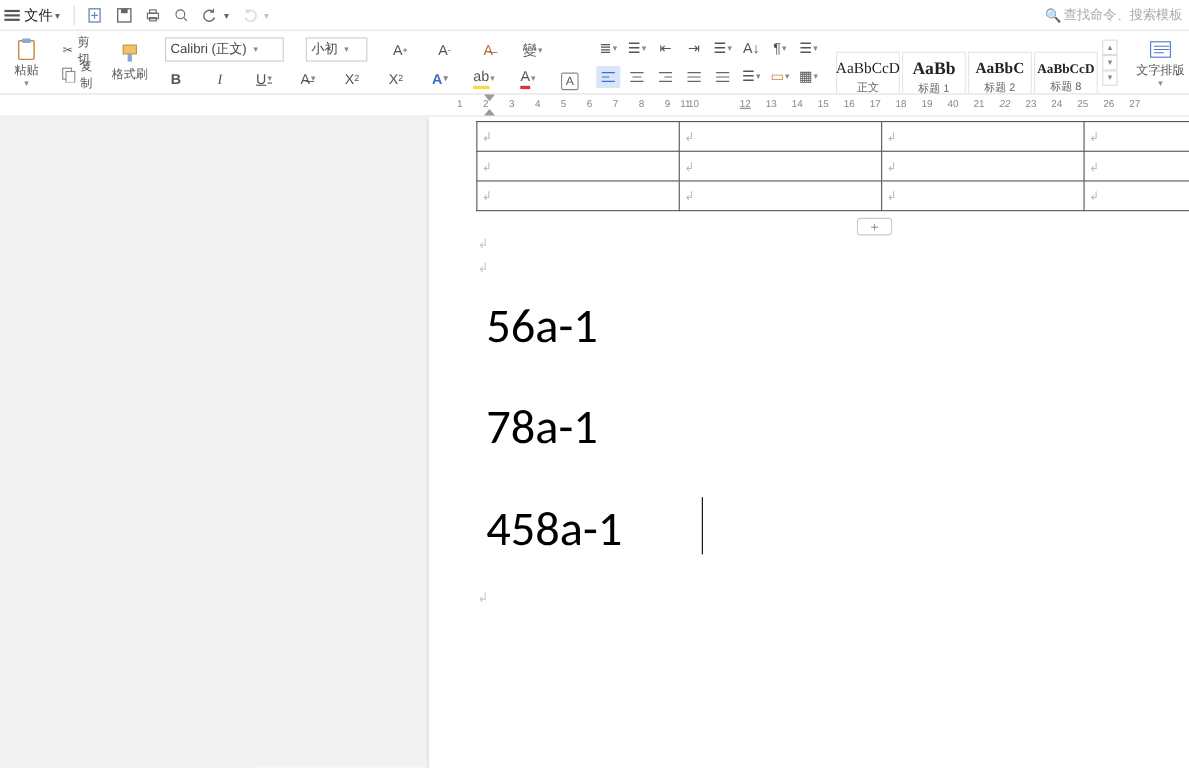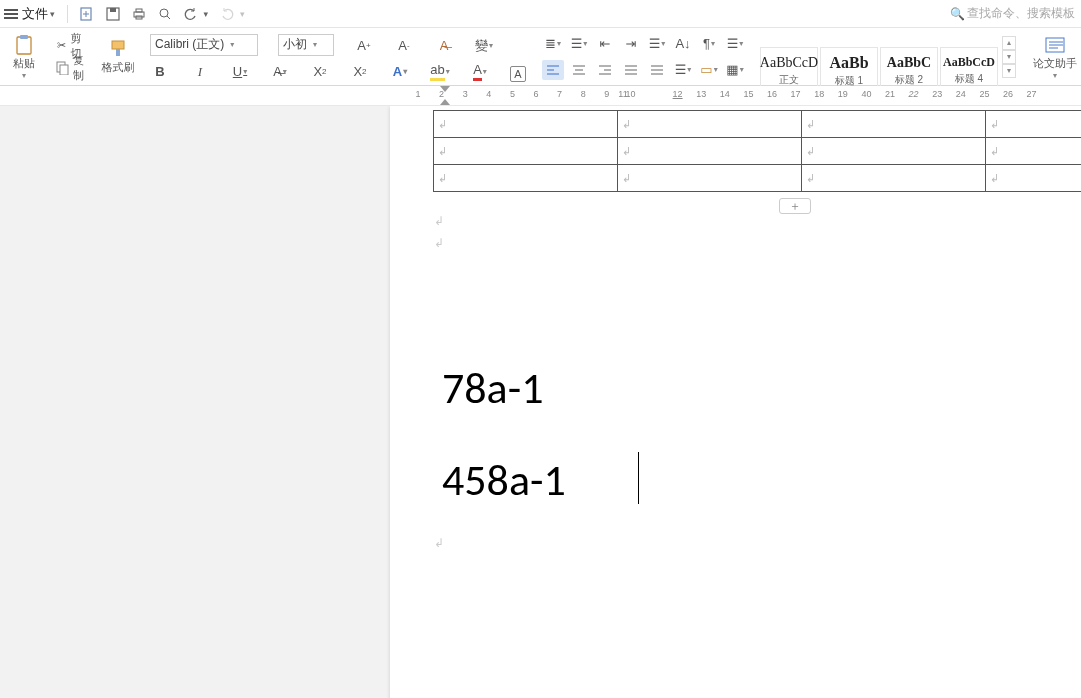--- a/index.html
+++ b/index.html
@@ -319,42 +319,42 @@
     <div class="stylecard bold ser w">
       <span class="prev">AaBb</span>
       <span>标题 1</span>
     </div>
     <div class="stylecard ser w">
       <span class="prev" style="font-weight:bold">AaBbC</span>
       <span>标题 2</span>
     </div>
     <div class="stylecard ser w">
       <span class="prev" style="font-weight:bold;font-size:12px">AaBbCcD</span>
-      <span>标题 4</span>
+      <span>标题 8</span>
     </div>
     <div class="nav">
       <div class="n">▴</div>
       <div class="n">▾</div>
       <div class="n">▾</div>
     </div>
   </div>
 
   <div class="vdiv"></div>
 
   <div class="group">
     <div class="bigbtn" style="width:50px">
       <span class="ico">
           <svg width="22" height="20">
             <rect x="2" y="3" width="18" height="14" fill="none" stroke="#4a79c7"></rect>
             <line x1="5" y1="7" x2="19" y2="7" stroke="#4a79c7"></line>
             <line x1="5" y1="10" x2="19" y2="10" stroke="#4a79c7"></line>
             <line x1="5" y1="13" x2="14" y2="13" stroke="#4a79c7"></line>
           </svg>
         </span>
-      <span>论文助手</span>
+      <span>文字排版</span>
       <span style="font-size:8px;color:#888;">▾</span>
     </div>
   </div>
 </div>
 
 <div class="ruler" id="ruler">
   <div class="ind" style="left:440px"></div>
   <div class="ind2" style="left:440px"></div>
 <span class="num" style="left: 418px;">1</span>
     <span class="num" style="left: 441.6px;">2</span>
@@ -408,20 +408,21 @@
             <td>↲</td>
             <td>↲</td>
           </tr>
     </tbody>
       </table>
     <div class="addrow">＋</div>
 
     <span class="para-mark" style="left:44px; top:108px">↲</span>
     <span class="para-mark" style="left:44px; top:130px">↲</span>
 
+    <div class="bigtext" style="left:52px; top:166px">56a-1</div>
     <div class="bigtext" style="left:52px; top:258px">78a-1</div>
     <div class="bigtext" style="left:52px; top:350px">458a-1</div>
     <div class="cursor" style="left:248px; top:346px"></div>
 
     <span class="para-mark" style="left:44px; top:430px">↲</span>
   </div>
 
 </div>
 
 </body></html>

